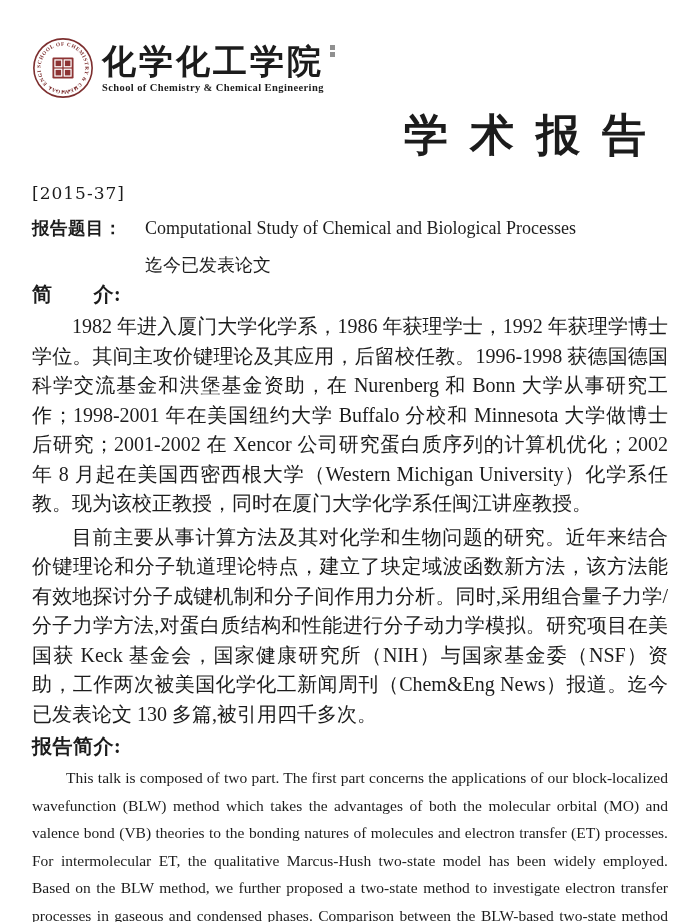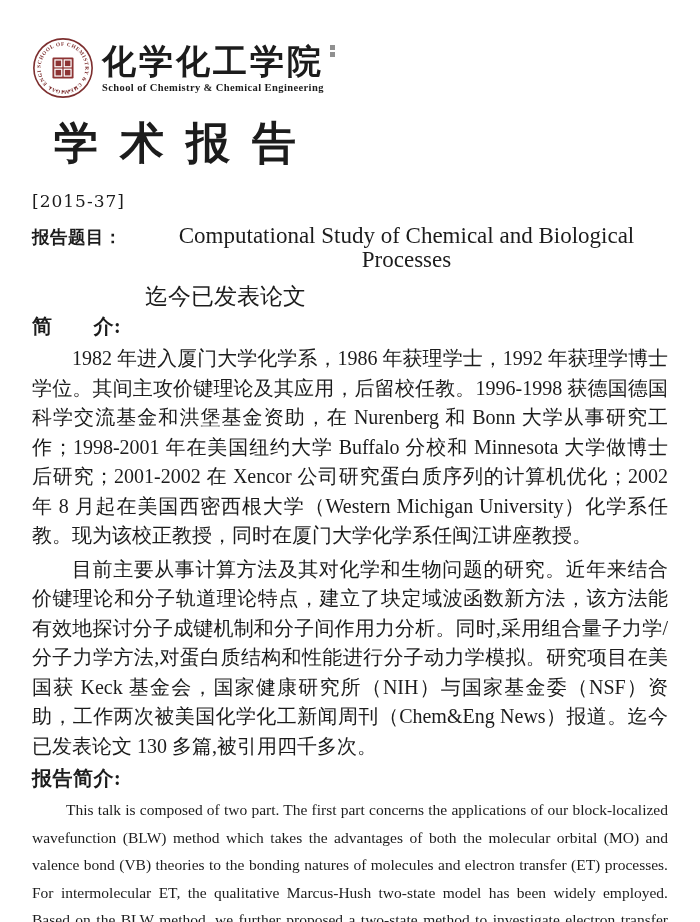--- a/index.html
+++ b/index.html
@@ -23,41 +23,41 @@
     font-family:"Liberation Serif","DejaVu Serif",serif;
     display:flex;align-items:flex-start;gap:6px;
   }
   .sig-mark{display:inline-flex;flex-direction:column;gap:2px;margin-top:2px;}
   .sig-mark i{display:block;width:5px;height:5px;background:#555;opacity:.65;}
   .school-en{
     font-size:10.5px;font-weight:700;letter-spacing:.4px;margin-top:1px;
   }
   
   .doc-title{
-    margin:14px 0 0 0;
-    text-align:left;
+    margin:6px 0 0 0;
+    text-align:right;
     font-size:44px;font-weight:800;
     letter-spacing:22px;
     text-indent:22px; 
     font-family:"Liberation Serif","DejaVu Serif",serif;
   }
   .doc-number{
     text-align:left;
     font-size:17px;
     margin-top:18px;
     letter-spacing:1px;
     font-family:"DejaVu Serif","Liberation Serif",serif;
   }
   
   .meta{margin-top:7px;}
   .meta-row{display:flex;align-items:baseline;margin-top:13px;font-size:17.5px;line-height:24px;}
   .meta-label{
     flex:0 0 113px;font-weight:700;letter-spacing:.5px;white-space:nowrap;
   }
-  .meta-value{font-size:23px;text-align:center;}
+  .meta-value{font-size:18px;}
   .meta-value.en{font-family:"Liberation Serif","DejaVu Serif",serif;}
   
   .sec-heading{
     font-size:20px;font-weight:700;margin:4px 0 4px 0;letter-spacing:.5px;
   }
   
   .cn-para{
     margin:4px 0 0 0;
     font-size:20px;line-height:29.5px;
     text-align:justify;

